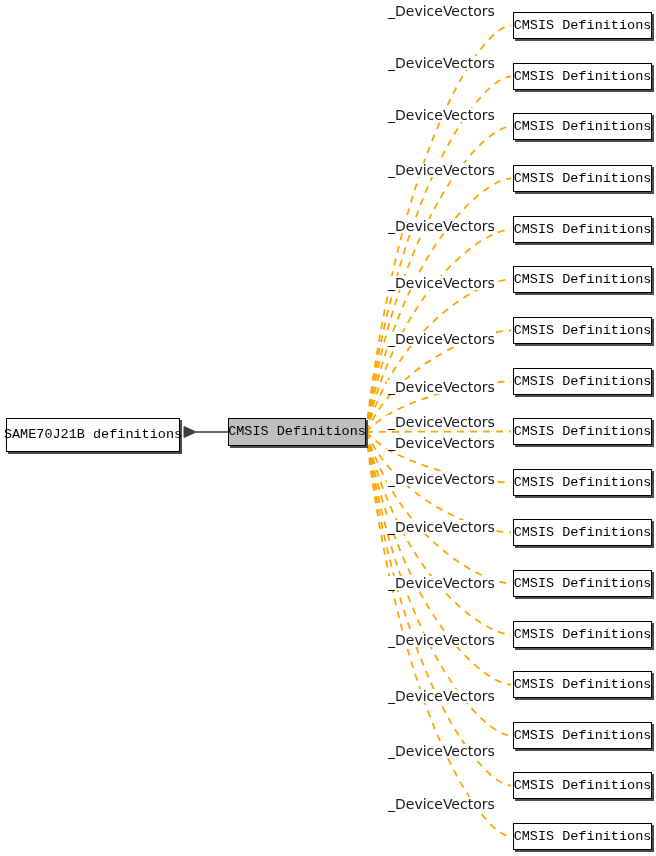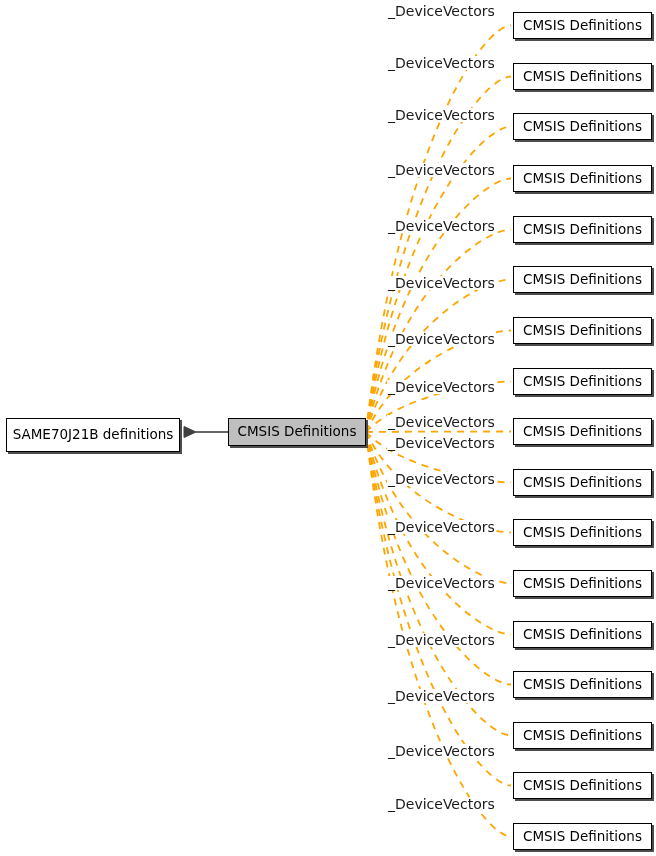--- a/index.html
+++ b/index.html
@@ -39,20 +39,21 @@
     white-space: nowrap;
     box-shadow: 2px 2px 0 0 #4d4d4d;
   }
   .node.gray {
     background: #bfbfbf;
     border: 1px solid #000000;
   }
   .node-label {
     display: block;
     padding: 0 6px;
+    font-family: Liberation Mono, monospace;
   }
   .edge-label {
     position: absolute;
     font-size: 14px;
     line-height: 1;
     color: #1a1a1a;
     white-space: nowrap;
     background: #ffffff;
     padding: 0 1px;
   }

